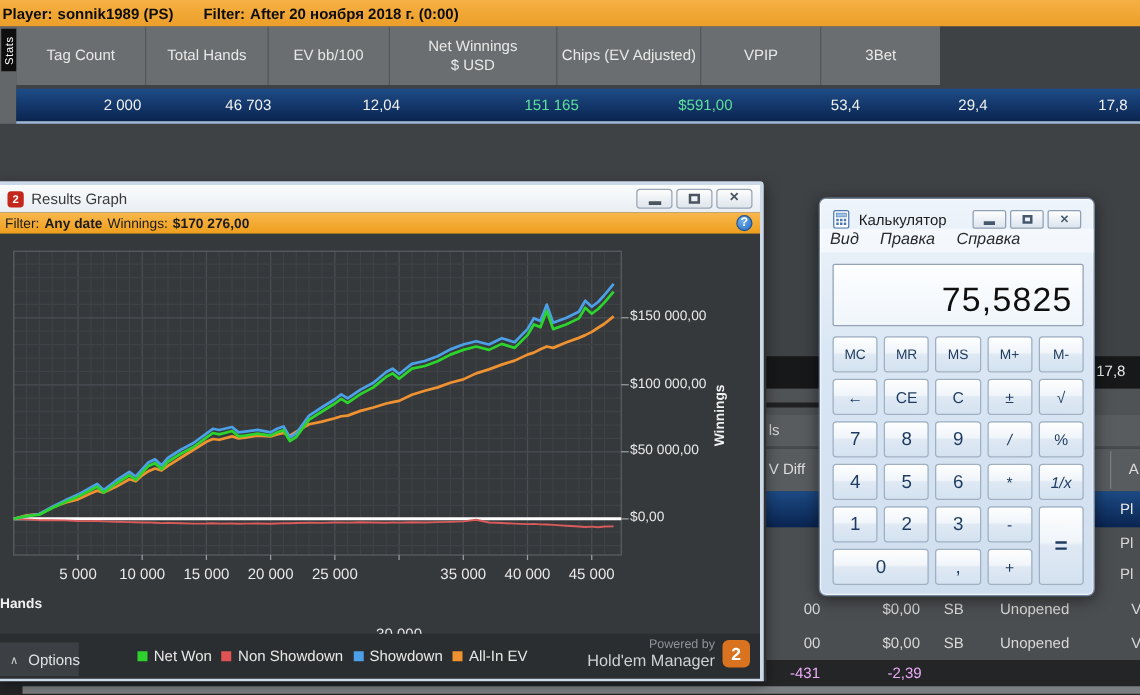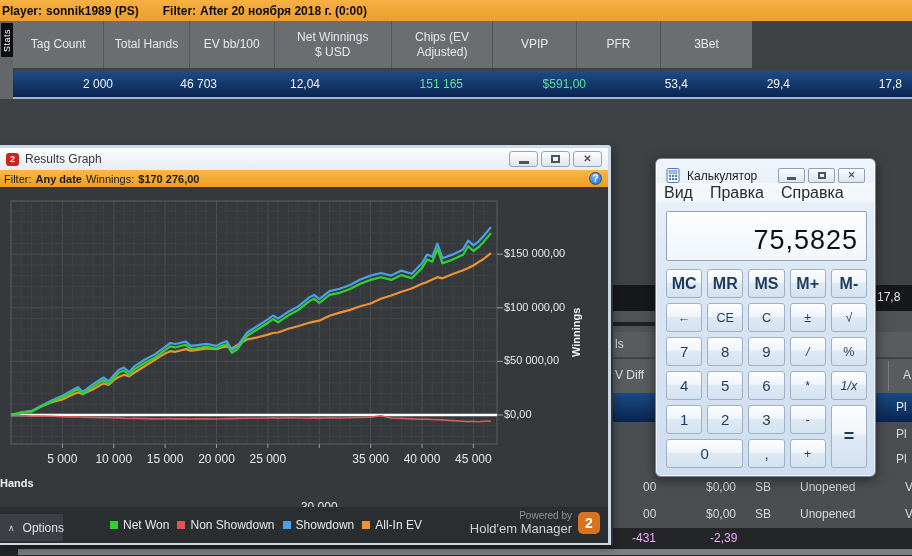--- a/index.html
+++ b/index.html
@@ -108,32 +108,32 @@
     background:linear-gradient(#eef4fb,#dae6f4 40%,#cfdeee); border:1px solid #71859d; border-radius:6px;
     box-shadow:0 3px 12px rgba(0,0,0,.5), inset 0 0 0 1px rgba(255,255,255,.6); }
   .calc-title { height:24px; display:flex; align-items:flex-end; padding:0 10px; }
   .calc-title .t { margin-left:6px; font-size:12px; color:#1c1c1c; }
   .calc-btns { margin-left:auto; display:flex; gap:3px; }
   .calc-winbtn { width:27px; height:15px; border:1px solid #8fa0b4; border-radius:2px;
     background:linear-gradient(#fefefe,#dce4ee); display:flex; align-items:center; justify-content:center; }
   .calc-winbtn .min-glyph { width:9px; height:3px; background:#45586e; margin-top:5px; }
   .calc-winbtn .max-glyph { width:8px; height:7px; border:2px solid #45586e; }
   .calc-winbtn .cls-glyph { color:#45586e; font-size:9px; font-weight:bold; line-height:1; }
-  .calc-menu { height:19px; background:rgba(255,255,255,.5); display:flex; align-items:center;
-    padding-left:8px; font-size:16px; color:#2a2a2a; }
+  .calc-menu { height:19px; background:rgba(255,255,255,.5); display:flex; 
+    padding-left:8px; font-size:13px; color:#2a2a2a;font-style:italic; }
   .calc-menu span { margin-right:17px; }
   .calc-display { position:absolute; left:10px; top:52px; width:201px; height:50px;
     background:linear-gradient(#fdfeff,#f0f6fb); border:1px solid #93a3b5; border-radius:2px; }
   .calc-display .num { position:absolute; right:8px; bottom:4px; font-size:27px; color:#101010; letter-spacing:1px; }
   .keypad { position:absolute; left:10px; top:110px; width:201px; display:grid;
     grid-template-columns:repeat(5,1fr); grid-auto-rows:29px; gap:5px; }
   .key { border:1px solid #9fb0c2; border-radius:3px; color:#1d3a5f;
     background:linear-gradient(180deg,#fefefe,#f0f5fa 45%,#dfe9f4 50%,#d4e2f0);
     display:flex; align-items:center; justify-content:center; box-shadow:inset 0 1px 0 #fff; font-size:13px; }
-  .k-num { font-size:15px; } .k-mem { font-size:16px;font-weight:bold; } .k-op { font-size:12.5px; }
+  .k-num { font-size:15px; } .k-mem { font-size:11px; } .k-op { font-size:12.5px; }
   .k-eq { grid-row:span 2; font-size:18px; font-weight:bold; }
   .k-zero { grid-column:span 2; font-size:15px; }
   .k-ital { font-style:italic; }
 </style>
 </head>
 <body>
 
 <div id="screen">
 
   <div class="topbar">
@@ -147,21 +147,20 @@
   <div class="stats-left-strip"></div>
   <div class="stats-tab">Stats</div>
   <div class="stats-header">
     <div class="sh-cell">Tag Count</div>
     <div class="sh-cell">Total Hands</div>
     <div class="sh-cell">EV bb/100</div>
     <div class="sh-cell">Net Winnings
 $ USD</div>
     <div class="sh-cell">Chips (EV Adjusted)</div>
     <div class="sh-cell">VPIP</div>
-    <div class="sh-cell">PFR</div>
     <div class="sh-cell">3Bet</div>
   </div>
   <div class="stats-row">
     <div class="sr-cell">2 000</div>
     <div class="sr-cell">46 703</div>
     <div class="sr-cell">12,04</div>
     <div class="sr-cell green">151 165</div>
     <div class="sr-cell green">$591,00</div>
     <div class="sr-cell">53,4</div>
     <div class="sr-cell">29,4</div>

